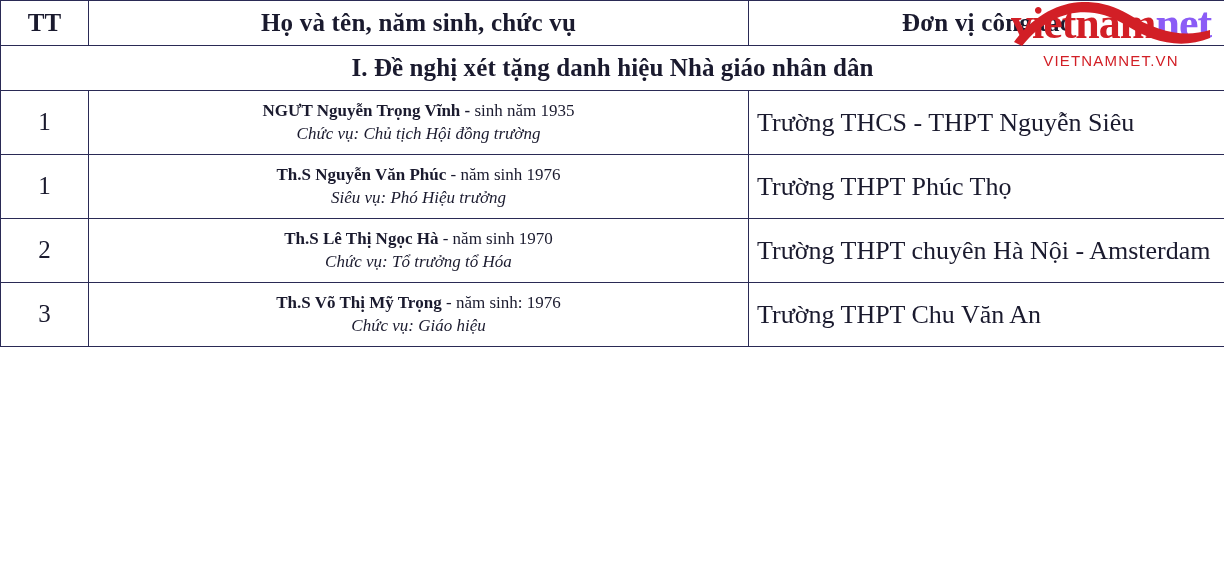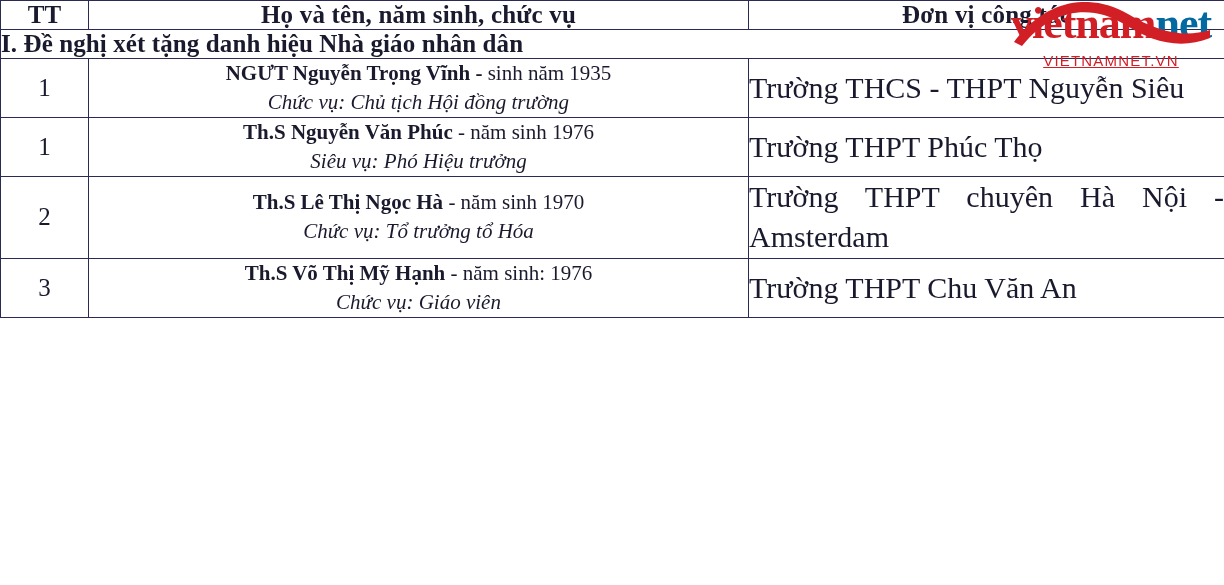--- a/index.html
+++ b/index.html
@@ -15,57 +15,57 @@
     position: relative;
     overflow: hidden;
   }
   .doc-table {
     width: 1224px;
     border-collapse: collapse;
     table-layout: fixed;
   }
   .doc-table td, .doc-table th {
     border: 1.5px solid #2a2a55;
-    padding: 0;
+    padding: 8px;
     vertical-align: middle;
   }
   .col-tt { width: 88px; }
   .col-name { width: 660px; }
   .col-unit { width: 476px; }
 
   .head-cell {
     text-align: center;
     font-weight: bold;
     font-size: 25px;
     padding: 30px 6px;
     letter-spacing: 0.2px;
   }
   .section-cell {
     font-weight: bold;
     font-size: 25px;
     padding: 10px 12px 12px 12px;
-    text-align: left;
+    text-align: center;
     letter-spacing: 0.1px;
   }
   .tt-cell {
     text-align: center;
     font-size: 25px;
     padding: 6px 0;
   }
   .name-cell {
     text-align: center;
-    font-size: 21px;
+    font-size: 17px;
     padding: 10px 10px 12px 10px;
     line-height: 1.38;
   }
   .name-cell .ln1 { display: block; }
   .name-cell .ln2 { display: block; font-style: italic; }
   .name-cell b { font-weight: bold; }
   .unit-cell {
-    font-size: 30px;
+    font-size: 26px;
     padding: 8px 8px 10px 12px;
     line-height: 1.35;
     text-align: justify;
     text-align-last: left;
   }
 
   
   .watermark {
     position: absolute;
     top: 2px;
@@ -78,29 +78,28 @@
   .wm-word {
     font-family: "Liberation Serif", serif;
     font-weight: bold;
     font-size: 44px;
     line-height: 1;
     letter-spacing: -1px;
     white-space: nowrap;
   }
   .wm-viet { color: #d21f26; }
   .wm-nam { color: #d21f26; }
-  .wm-net { color: #0369a1; }
+  .wm-net { color: #8b5cf6; }
   .wm-sub {
     margin-top: 6px;
     font-family: "Liberation Sans", sans-serif;
     font-size: 15px;
     letter-spacing: 1.2px;
     color: #d21f26;
     white-space: nowrap;
-    text-decoration: underline;
   }
   .wm-swoosh {
     position: absolute;
     top: 0px;
     left: 2px;
     width: 206px;
     height: 58px;
   }
 </style>
 </head>
@@ -154,23 +153,23 @@
         </span>
         <span class="ln2">Chức vụ: Tổ trưởng tổ Hóa</span>
       </td>
       <td class="unit-cell">Trường THPT chuyên Hà Nội - Amsterdam</td>
     </tr>
 
     <tr>
       <td class="tt-cell">3</td>
       <td class="name-cell">
         <span class="ln1">
-          <b>Th.S Võ Thị Mỹ Hạnh</b><span> - năm sinh: 1976</span>
+          <b>Th.S Võ Thị Mỹ Trọng</b><span> - năm sinh: 1976</span>
         </span>
-        <span class="ln2">Chức vụ: Giáo viên</span>
+        <span class="ln2">Chức vụ: Giáo hiệu</span>
       </td>
       <td class="unit-cell">Trường THPT Chu Văn An</td>
     </tr>
   </tbody>
 </table>
 
 <div class="watermark">
   <svg class="wm-swoosh" viewBox="0 0 206 58">
     <path d="M6 40 C 40 -6, 86 -8, 120 12 C 150 30, 176 36, 202 28 L 202 36 C 172 48, 144 40, 116 22 C 84 2, 44 6, 14 44 Z" fill="#d21f26"></path>
   </svg>

